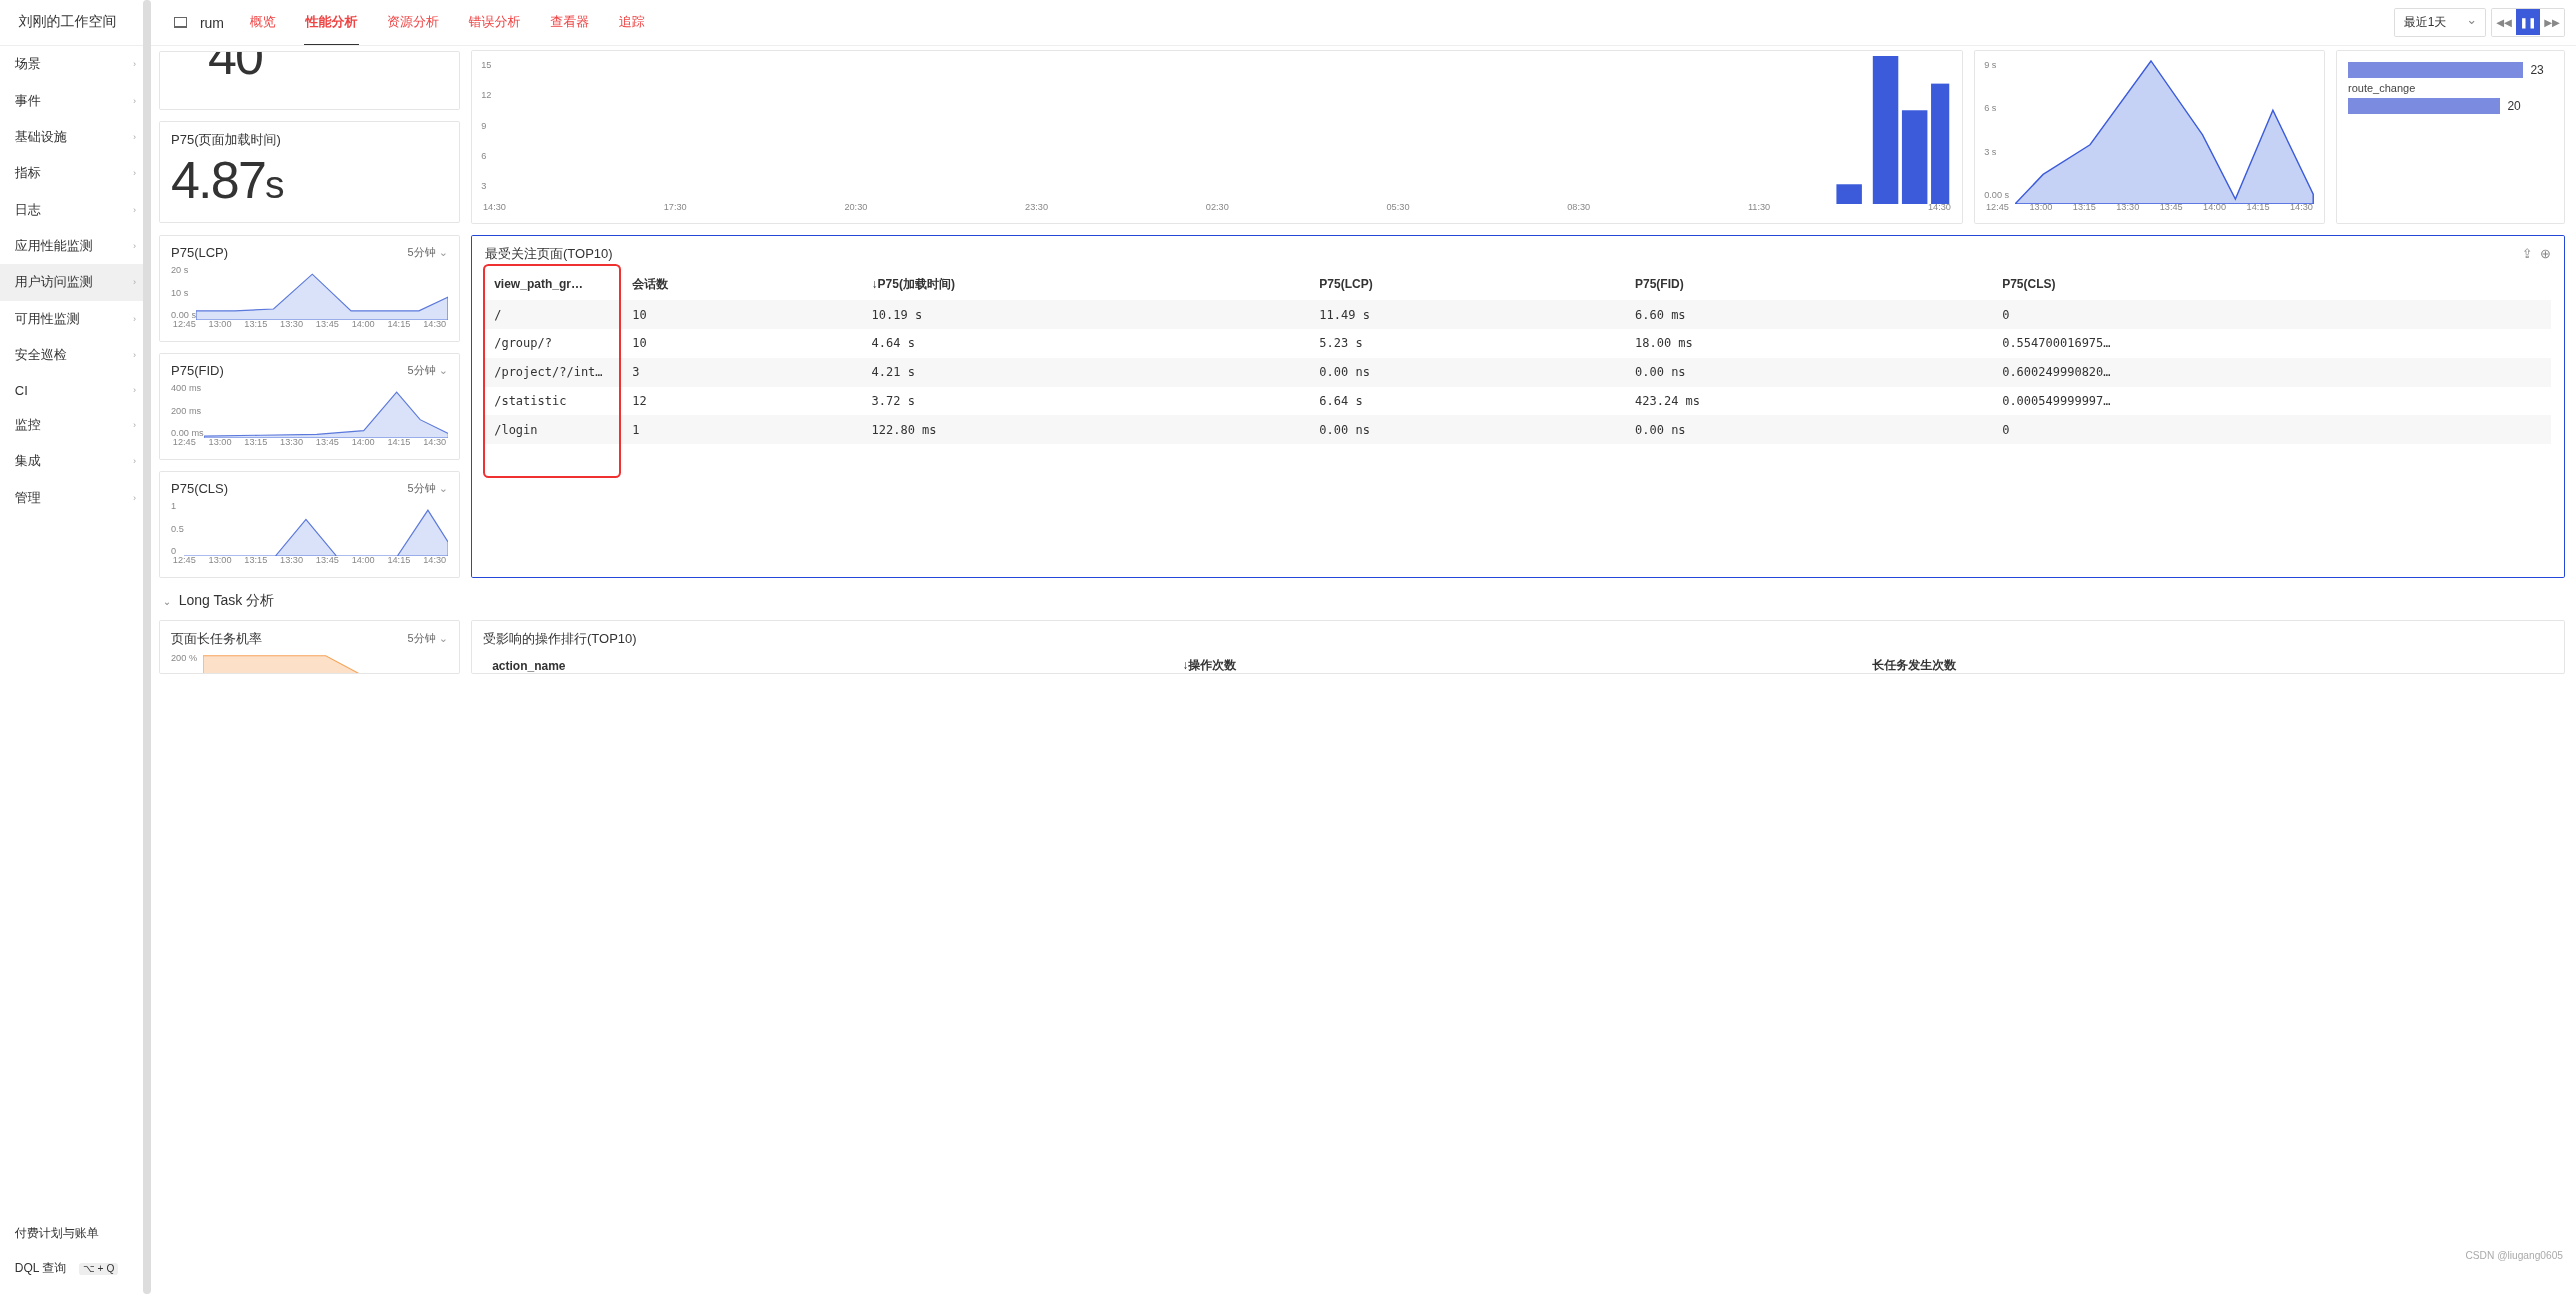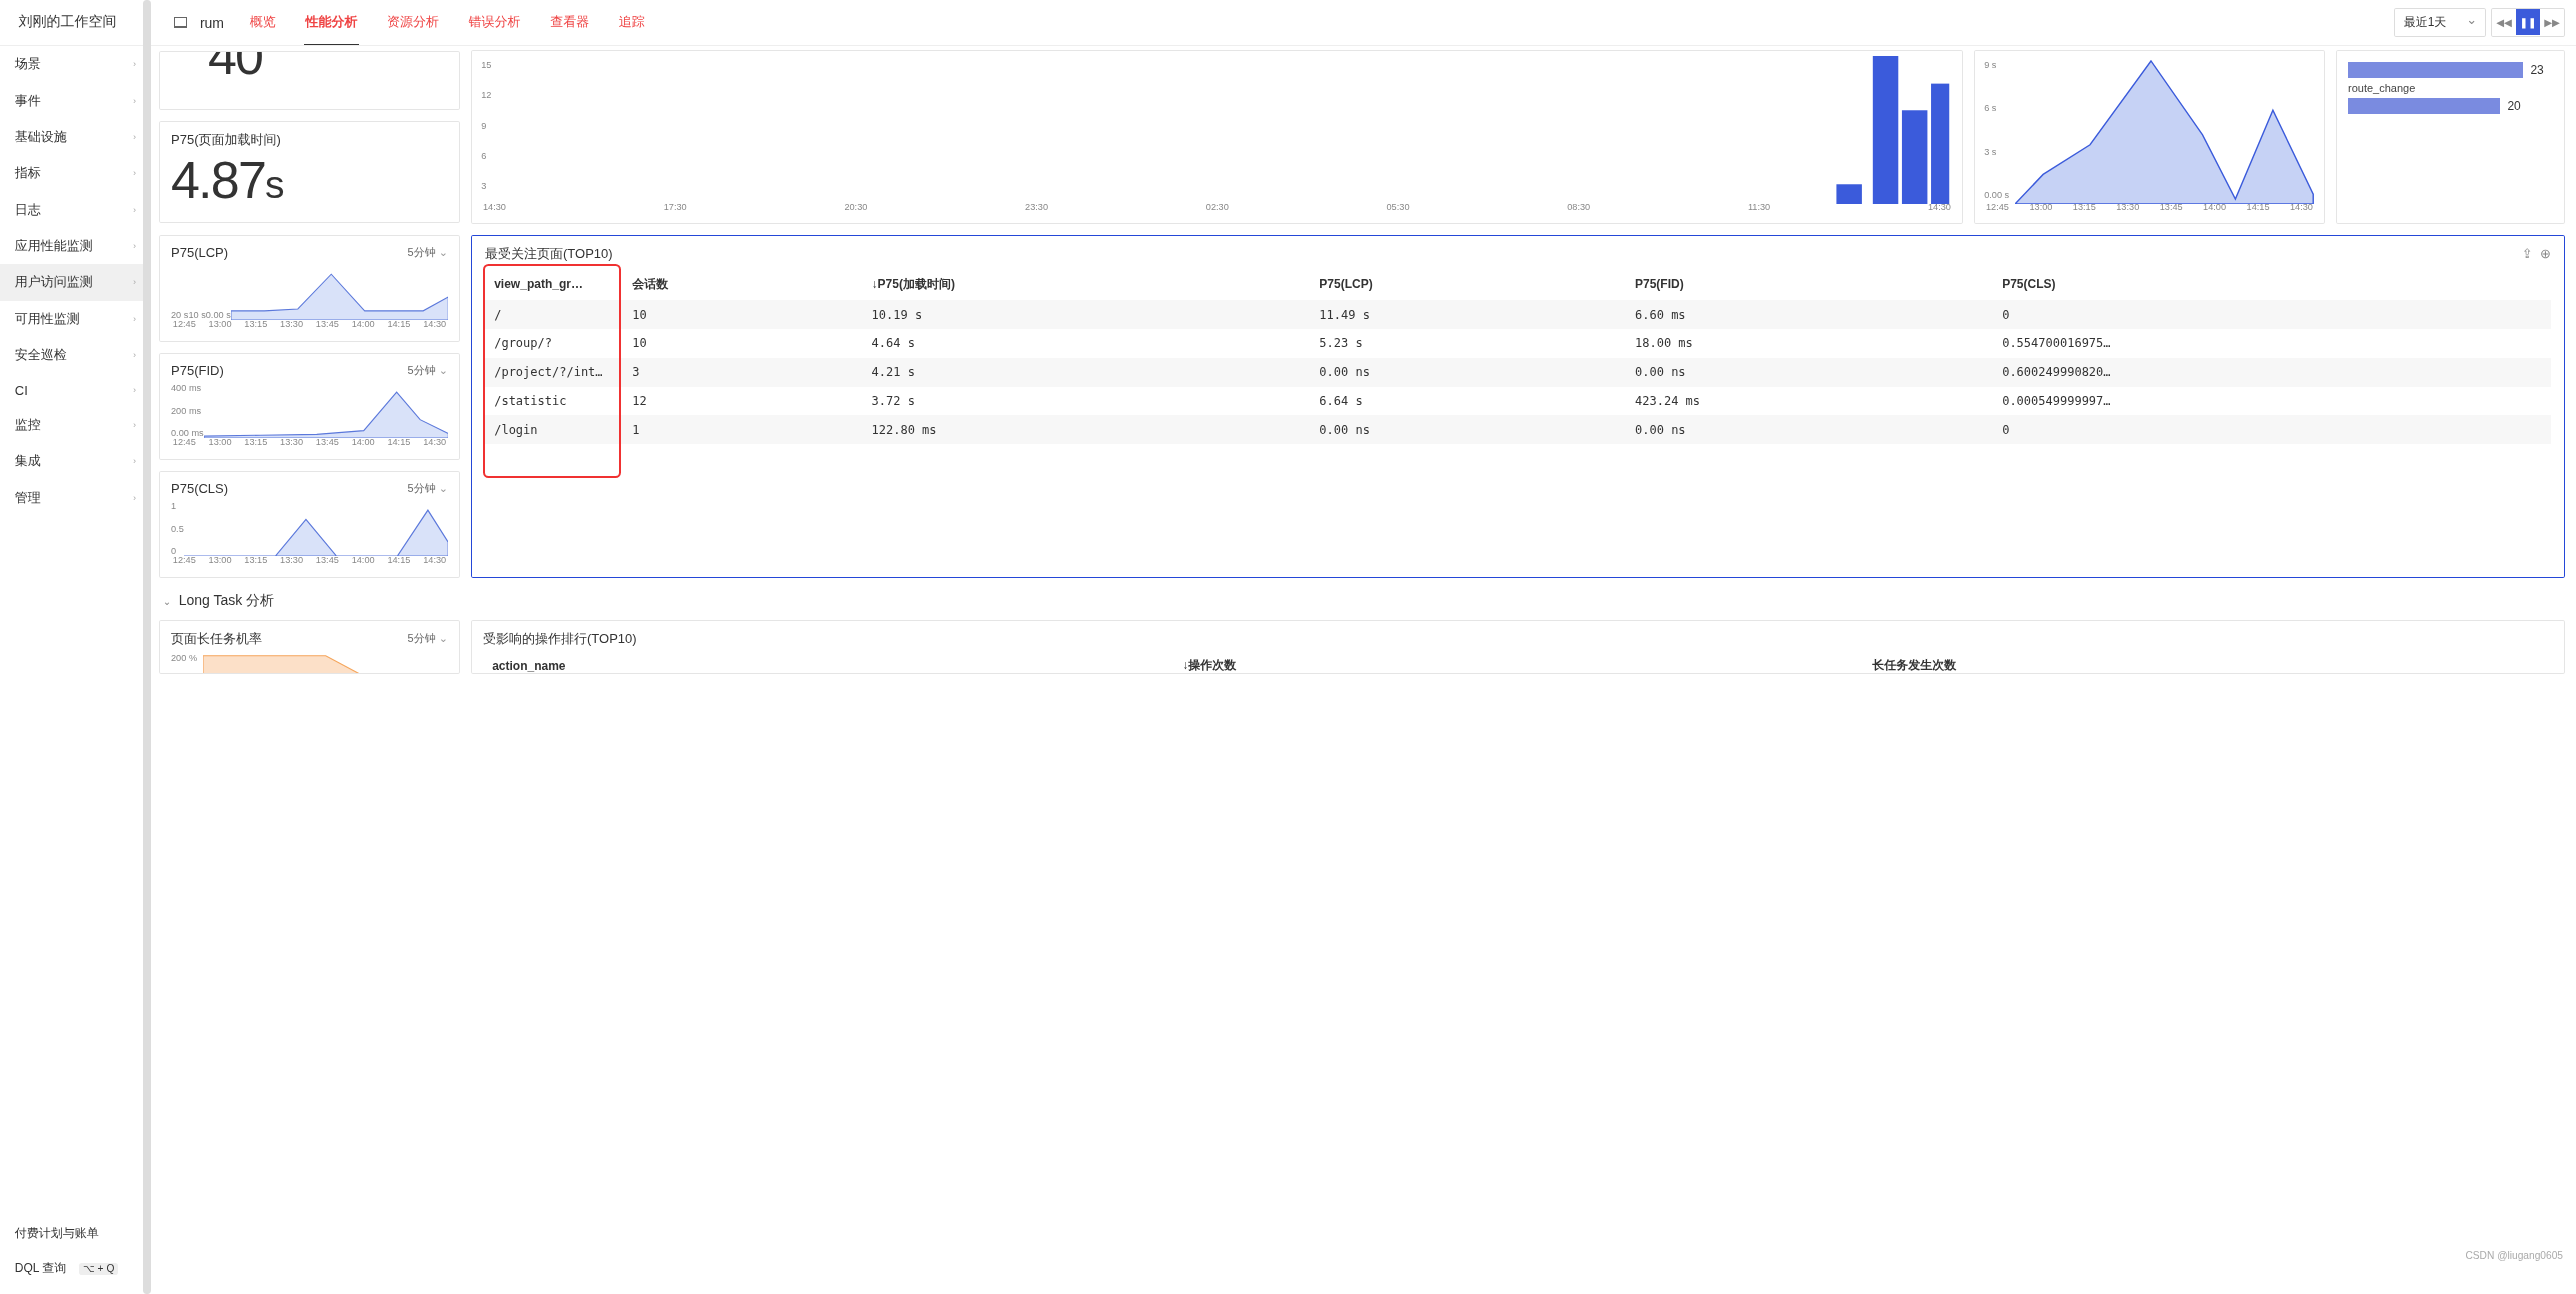--- a/index.html
+++ b/index.html
@@ -239,21 +239,21 @@
       </div>
 
       <div class="row">
         <div style="width:301px;display:flex;flex-direction:column;gap:11px;">
           <div class="card" style="height:107px;">
             <div class="card-title">
                 <span>P75(LCP)</span>
                 <span class="mini-sel">5分钟</span>
               </div>
             <div style="display:flex;height:55px;">
-              <div style="display:flex;flex-direction:row;justify-content:space-between;align-items:flex-end;" class="y-axis">
+              <div style="display:flex;flex-direction:column;justify-content:space-between;" class="y-axis">
                 <span>20 s</span>
                 <span>10 s</span>
                 <span>0.00 s</span>
               </div>
               <svg class="mini" viewBox="0 0 260 60" preserveAspectRatio="none" style="flex:1;">
                 <polygon points="0,60 0,50 40,50 80,48 120,10 160,50 200,50 230,50 260,35 260,60" fill="#d9e2f9" stroke="#5b78db" stroke-width="1.2"></polygon>
               </svg>
             </div>
             <div class="x-axis" id="lcp-x">
                 <span>12:45</span>

